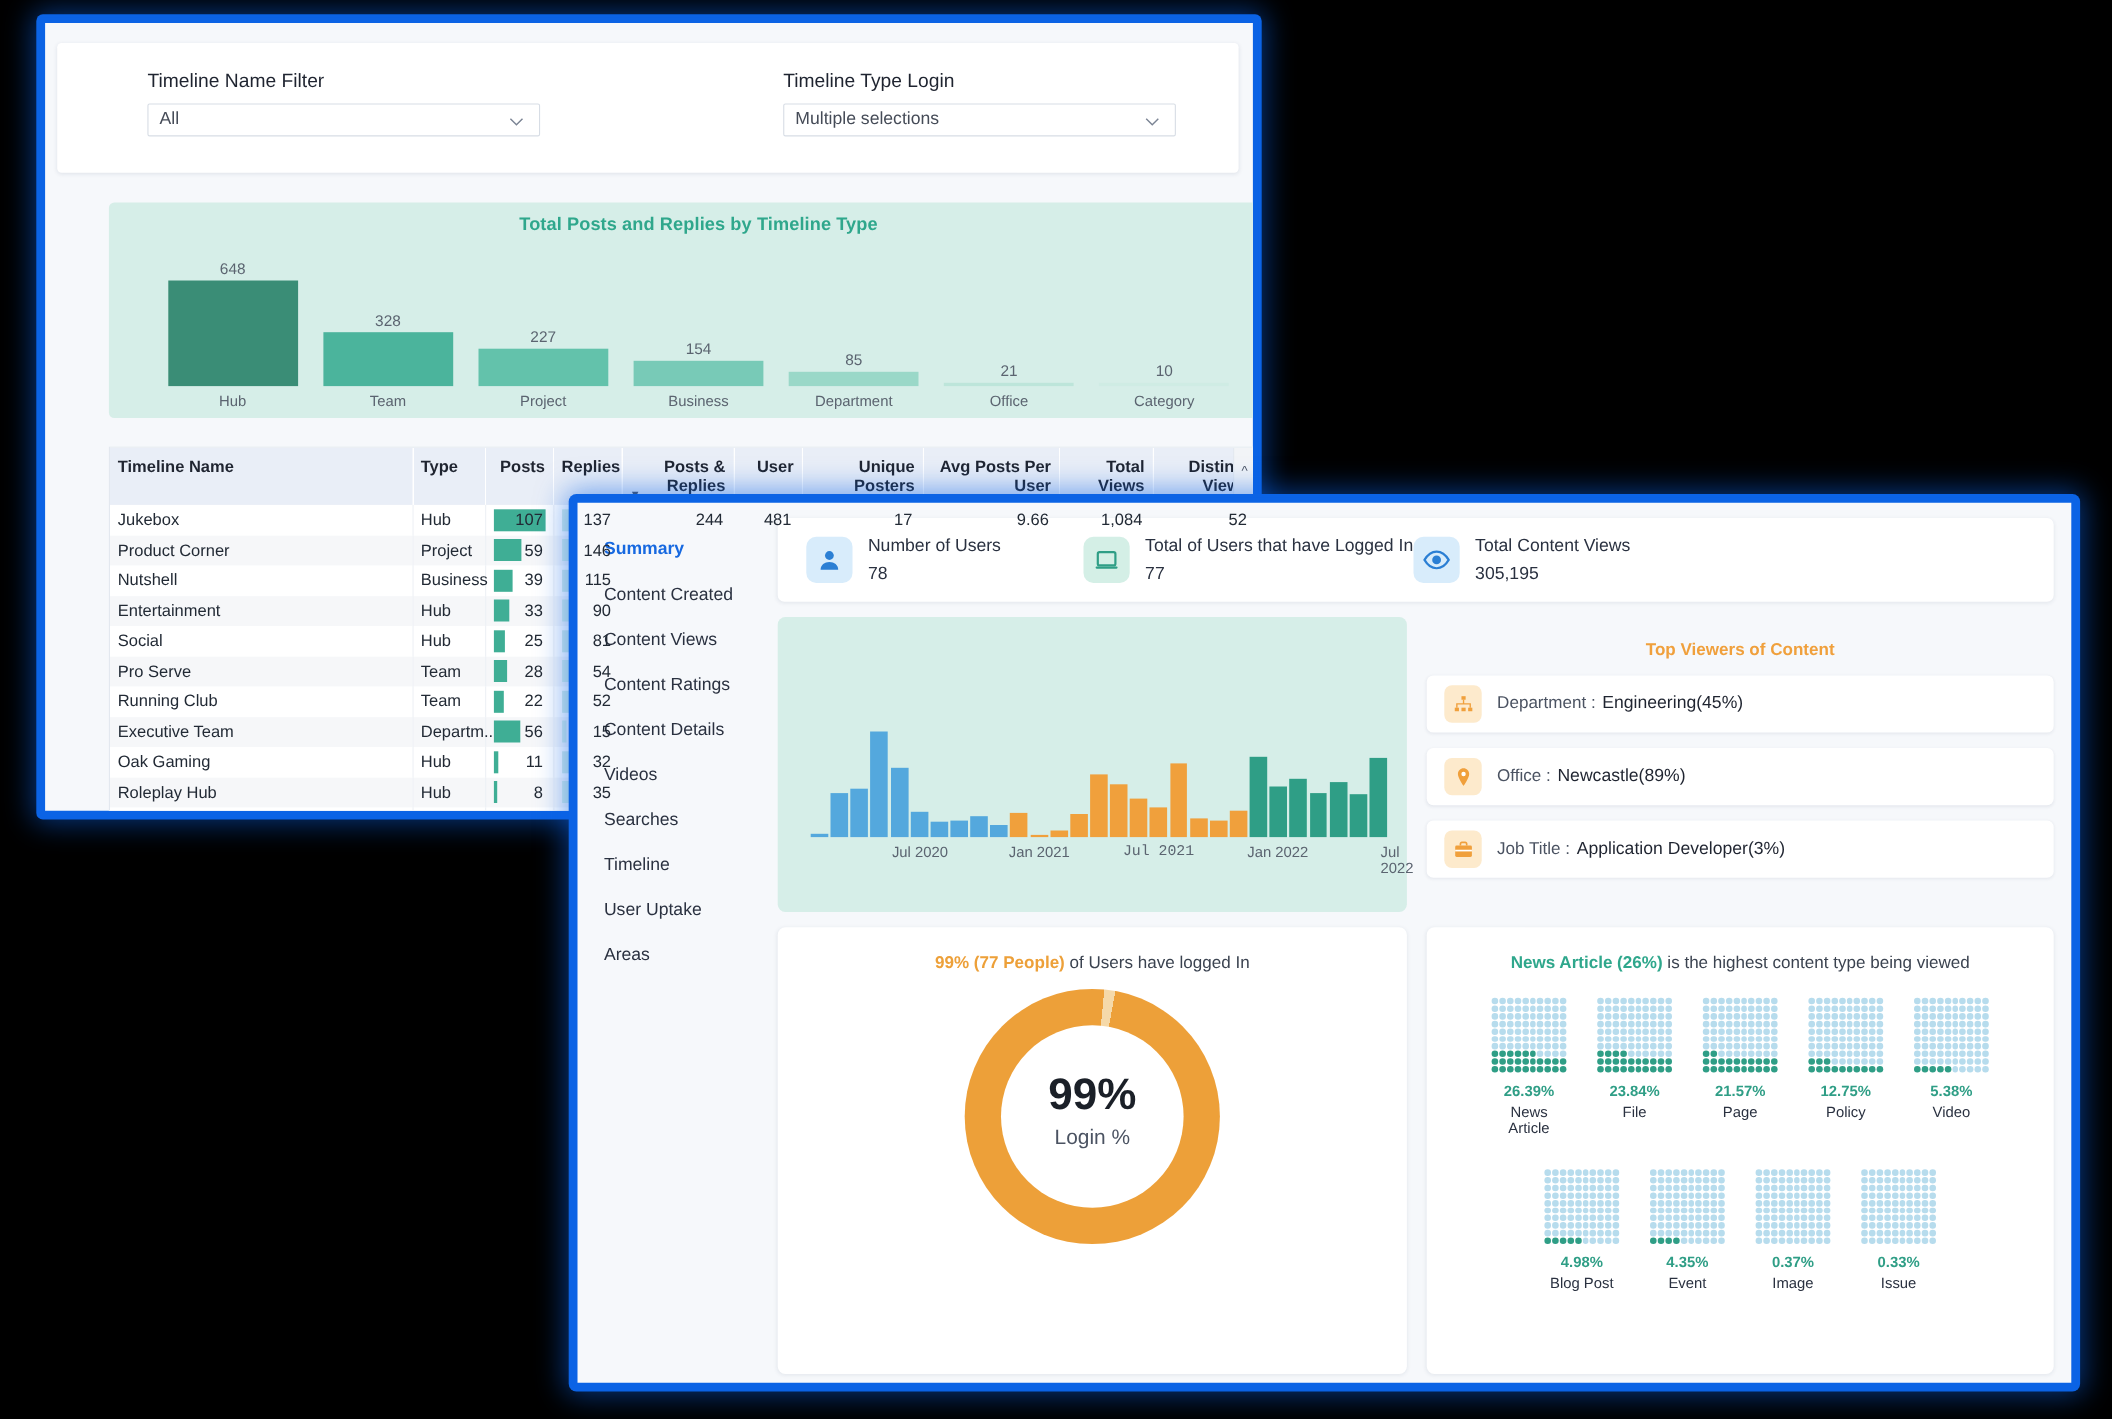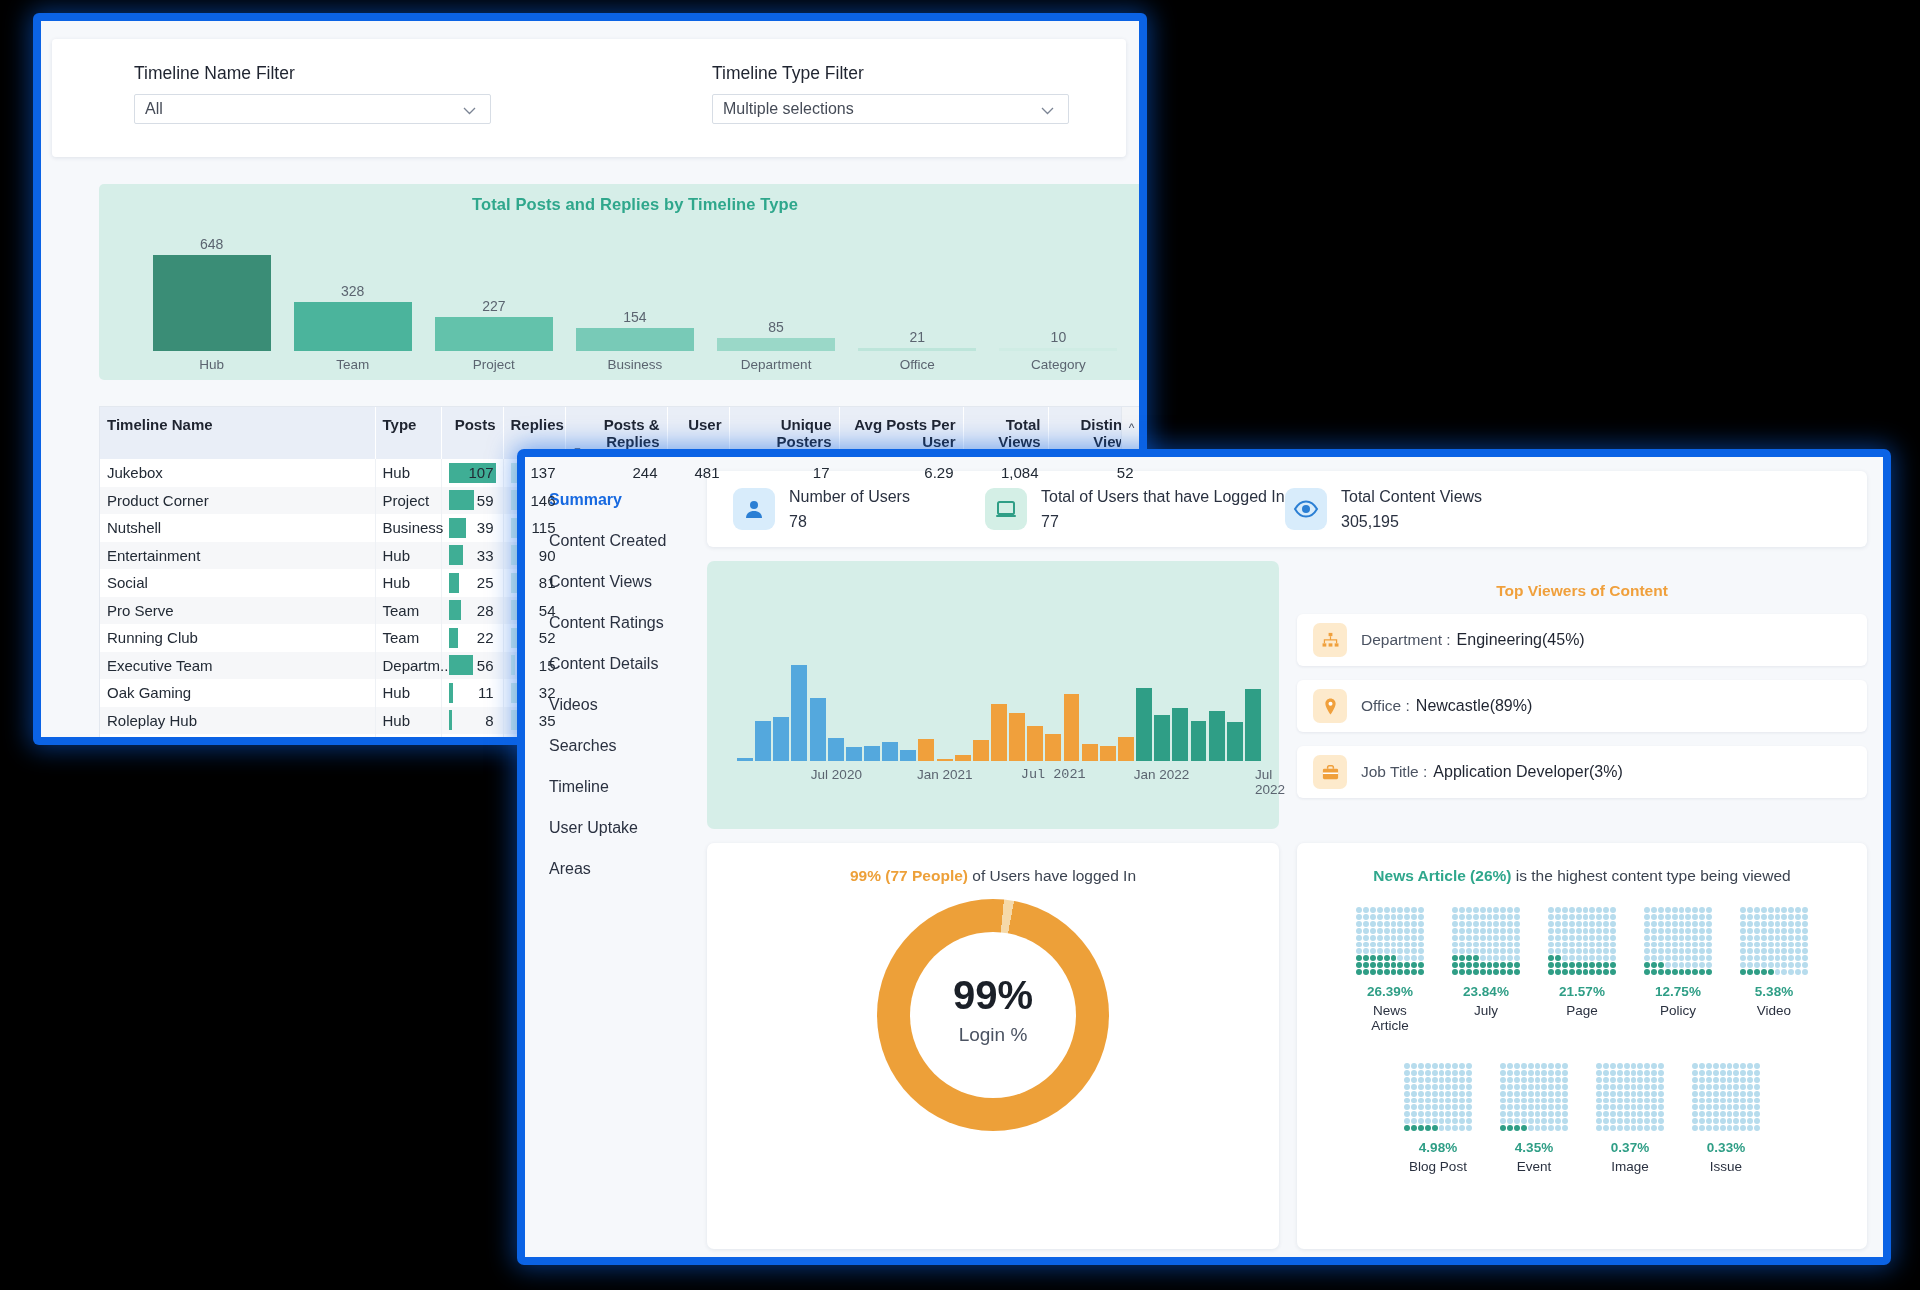--- a/index.html
+++ b/index.html
@@ -150,21 +150,21 @@
         <div class="filter-select">
           <span>All</span>
           <span class="caret">
             <svg width="17" height="17" viewBox="0 0 17 17">
                 <path d="M3 6 L8.5 11.5 L14 6" fill="none" stroke="#7b8494" stroke-width="1.3"></path>
               </svg>
           </span>
         </div>
       </div>
       <div class="filter-block" style="left:660px;">
-        <div class="filter-label">Timeline Type Filter</div>
+        <div class="filter-label">Timeline Type Login</div>
         <div class="filter-select">
           <span>Multiple selections</span>
           <span class="caret">
             <svg width="17" height="17" viewBox="0 0 17 17">
                 <path d="M3 6 L8.5 11.5 L14 6" fill="none" stroke="#7b8494" stroke-width="1.3"></path>
               </svg>
           </span>
         </div>
       </div>
     </div>
@@ -268,21 +268,21 @@
               </td>
               <td class="num">
                 <div class="cellbar">
                   <div class="fill" style="width:100%;background:#3f51b5"></div>
                   <span>17</span>
                 </div>
               </td>
               <td class="num">
                 <div class="cellbar">
                   <div class="fill" style="width:100%;background:#8cc5f0"></div>
-                  <span>6.29</span>
+                  <span>9.66</span>
                 </div>
               </td>
               <td class="num">
                 <div class="cellbar">
                   <div class="fill" style="width:100%;background:#fbe9cf"></div>
                   <span>1,084</span>
                 </div>
               </td>
               <td class="num">
                 <div class="cellbar">
@@ -864,21 +864,21 @@
               <i class="" style="grid-row:1;grid-column:3"></i>
               <i class="" style="grid-row:1;grid-column:4"></i>
               <i class="" style="grid-row:1;grid-column:5"></i>
               <i class="" style="grid-row:1;grid-column:6"></i>
               <i class="" style="grid-row:1;grid-column:7"></i>
               <i class="" style="grid-row:1;grid-column:8"></i>
               <i class="" style="grid-row:1;grid-column:9"></i>
               <i class="" style="grid-row:1;grid-column:10"></i>
             </div>
             <div class="w-pct">23.84%</div>
-            <div class="w-lbl">July</div>
+            <div class="w-lbl">File</div>
           </div>
           <div class="waffle">
             <div class="grid">
               <i class="on" style="grid-row:10;grid-column:1"></i>
               <i class="on" style="grid-row:10;grid-column:2"></i>
               <i class="on" style="grid-row:10;grid-column:3"></i>
               <i class="on" style="grid-row:10;grid-column:4"></i>
               <i class="on" style="grid-row:10;grid-column:5"></i>
               <i class="on" style="grid-row:10;grid-column:6"></i>
               <i class="on" style="grid-row:10;grid-column:7"></i>

